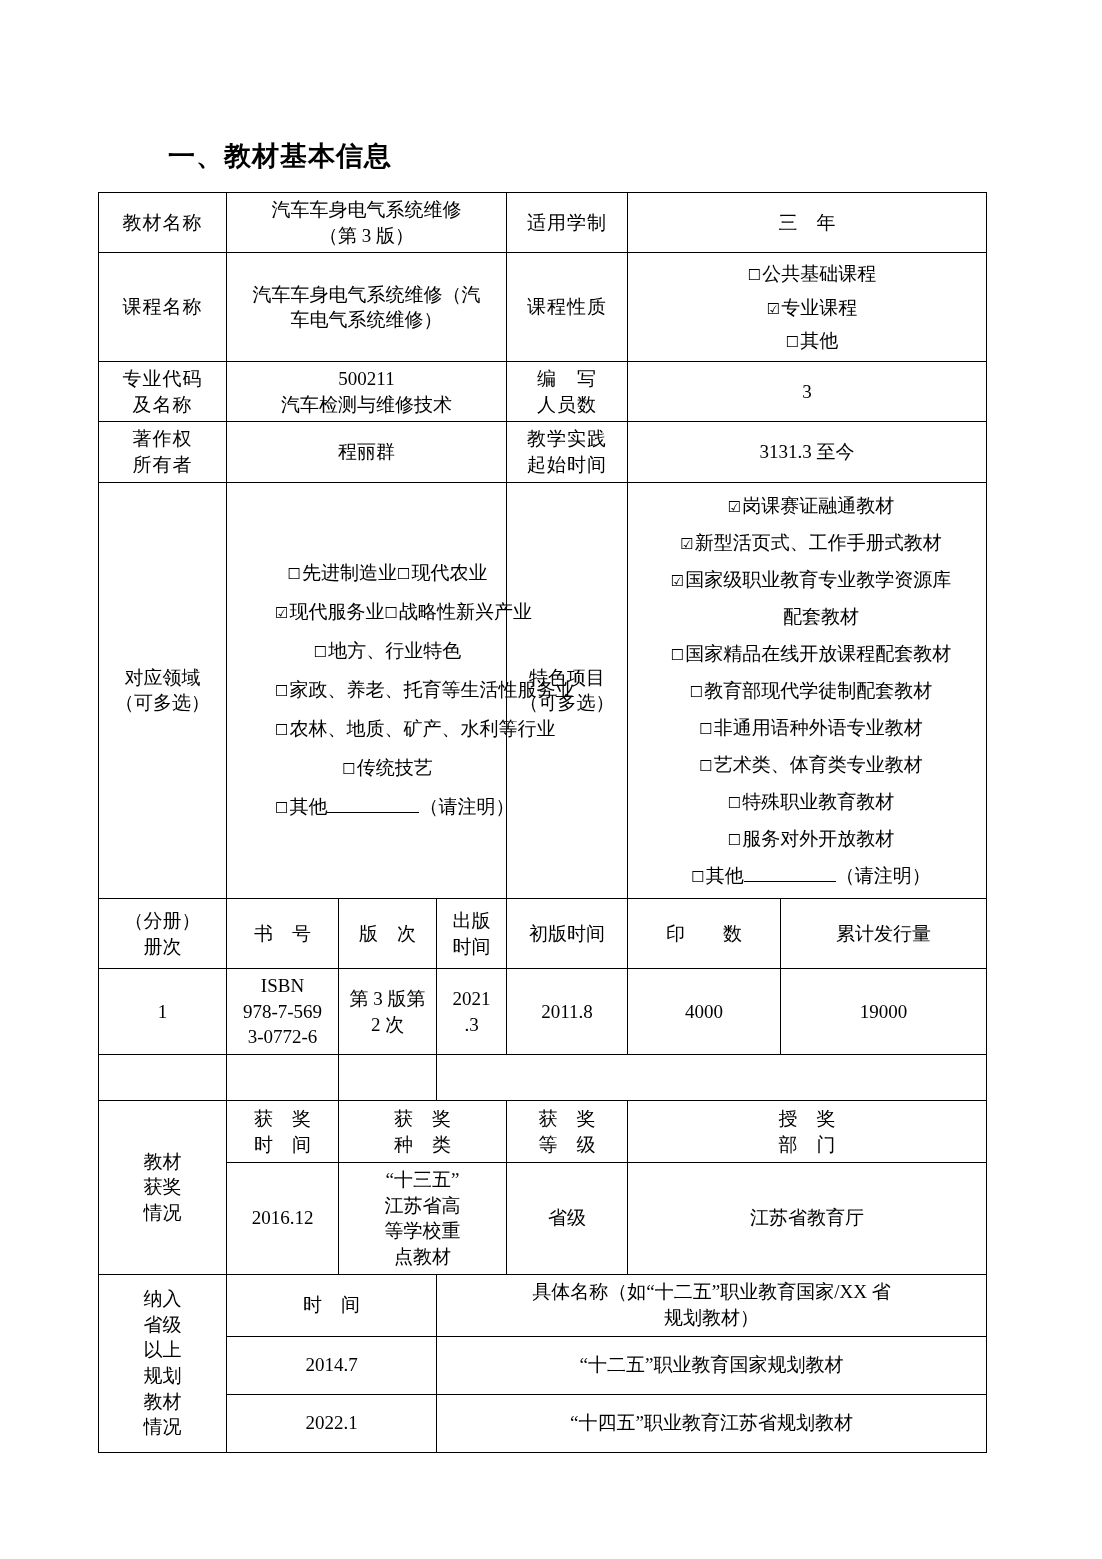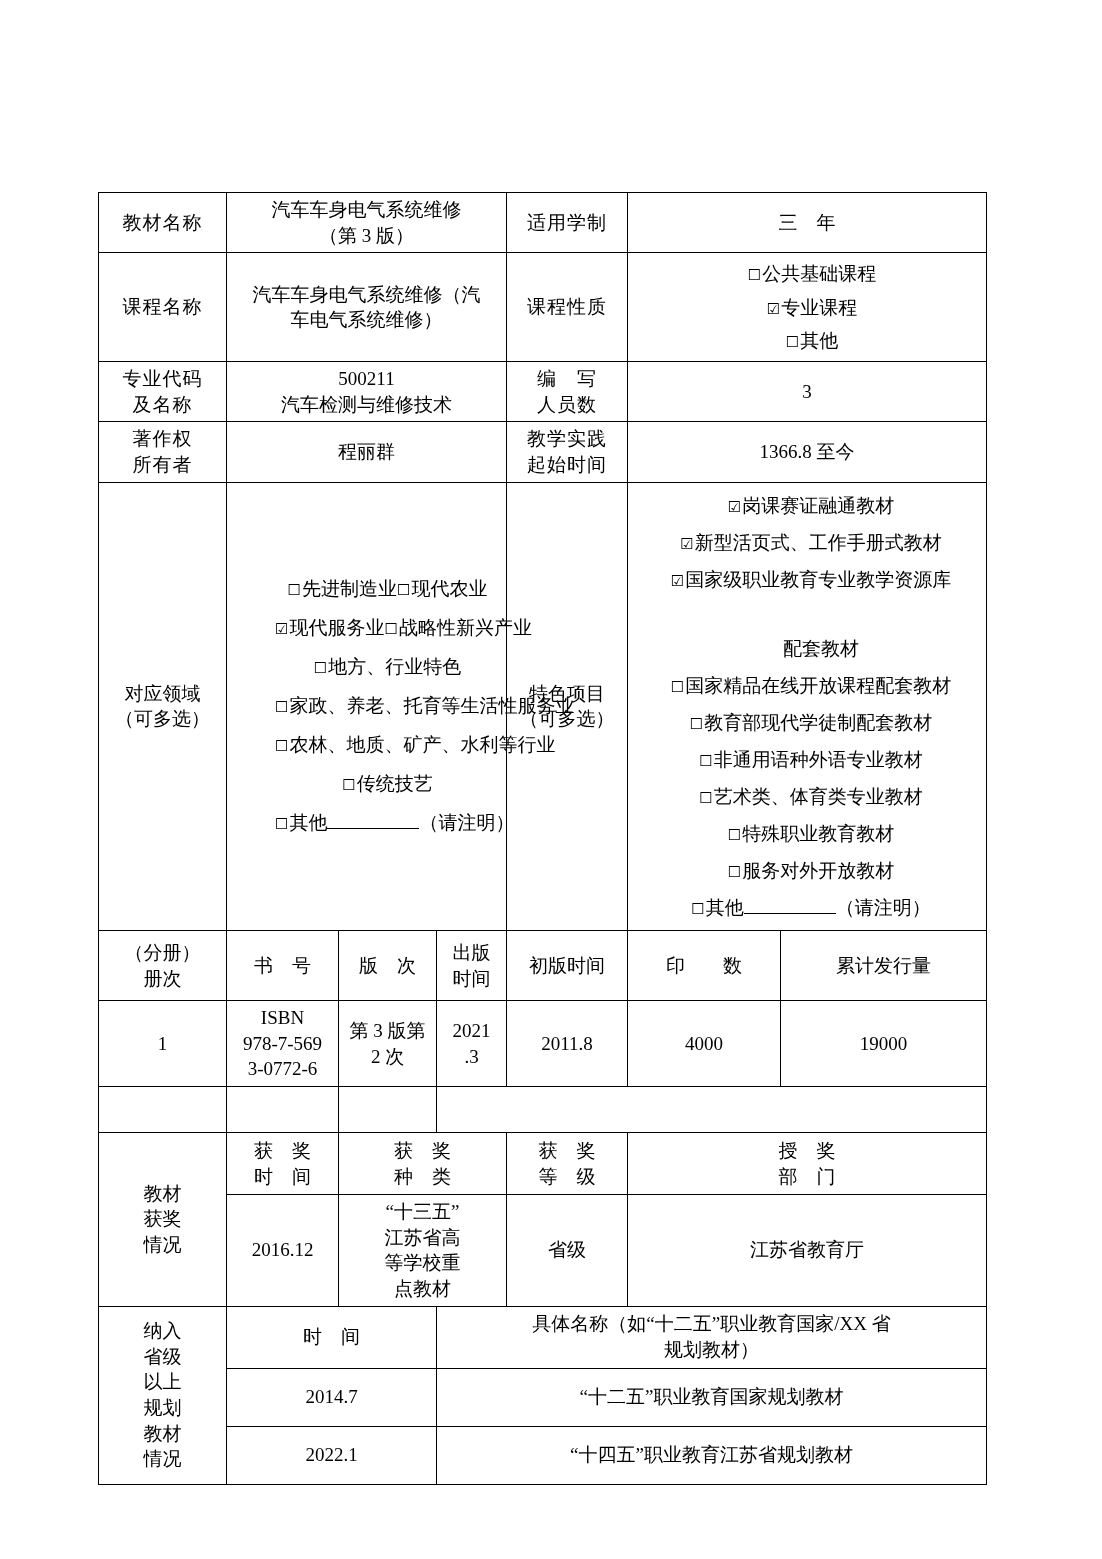--- a/index.html
+++ b/index.html
@@ -72,21 +72,20 @@
   .checklist.wrapped .row {
     white-space: normal;
   }
   .chk {
     font-family: "DejaVu Sans", sans-serif;
     font-size: 15px;
     margin-right: 1px;
   }
   .indent2 {
     padding-left: 20px;
-    margin-top: 32px;
   }
   .ulblank {
     display: inline-block;
     width: 92px;
     border-bottom: 1px solid #000;
     height: 16px;
   }
   .isbn {
     font-size: 18px;
     line-height: 1.3;
@@ -102,20 +101,21 @@
   .narrow-wrap {
     font-size: 19px;
     line-height: 1.35;
   }
 </style>
 </head>
 <body>
 
 <div class="page">
 
+  <div class="section-title">一、教材基本信息</div>
 
   <table class="main">
     <colgroup>
       <col style="width:128px">
       <col style="width:112px">
       <col style="width:98px">
       <col style="width:70px">
       <col style="width:121px">
       <col style="width:153px">
       <col style="width:206px">
@@ -165,21 +165,21 @@
       <tr>
         <td class="lbl">
           <div>著作权</div>
           <div>所有者</div>
         </td>
         <td class="val-lg" colspan="3">程丽群</td>
         <td class="lbl">
           <div>教学实践</div>
           <div>起始时间</div>
         </td>
-        <td class="val-lg" colspan="2">1366.8 至今</td>
+        <td class="val-lg" colspan="2">3131.3 至今</td>
       </tr>
 
       <tr style="height:320px;">
         <td class="lbl-v">
           <div>对应领域</div>
           <div>（可多选）</div>
         </td>
         <td class="checklist" colspan="3" style="line-height:2.05;padding-left:48px;">
           <div class="row">
             <span class="chk">☐</span><span>先进制造业</span><span class="chk">☐</span><span>现代农业</span>

